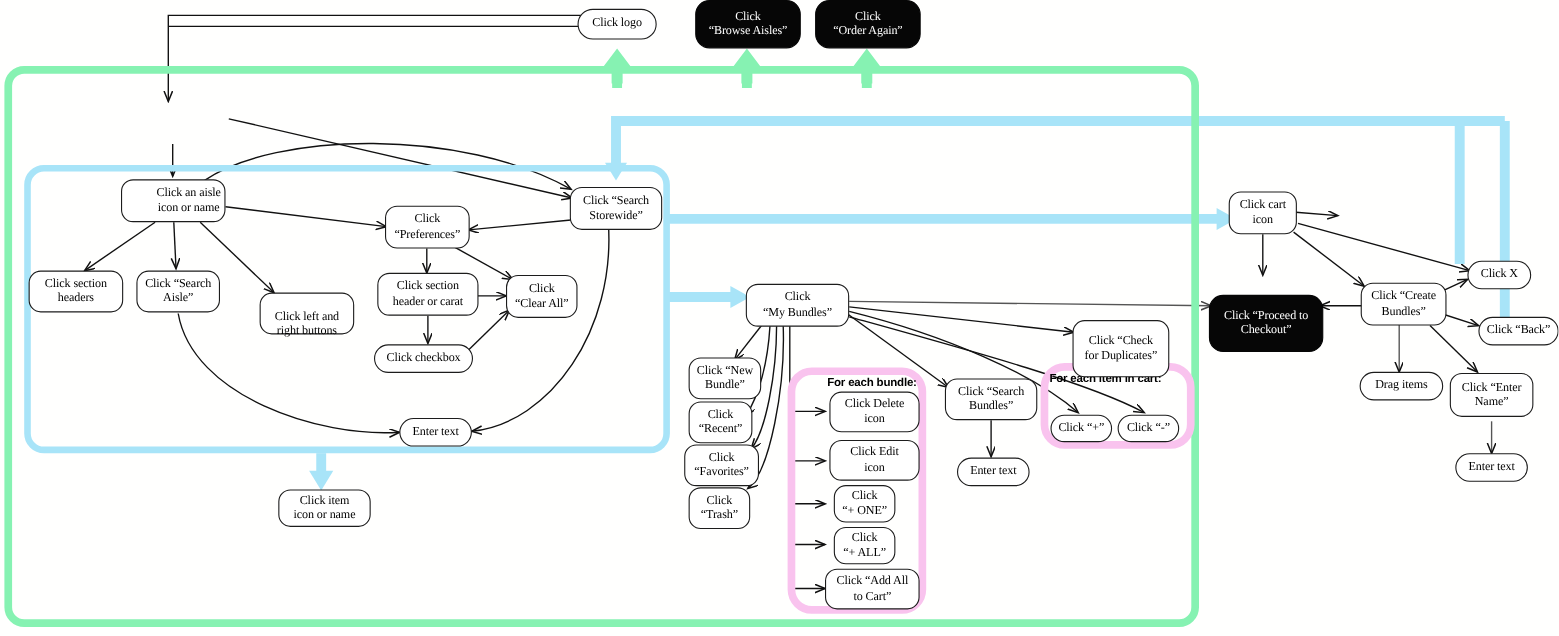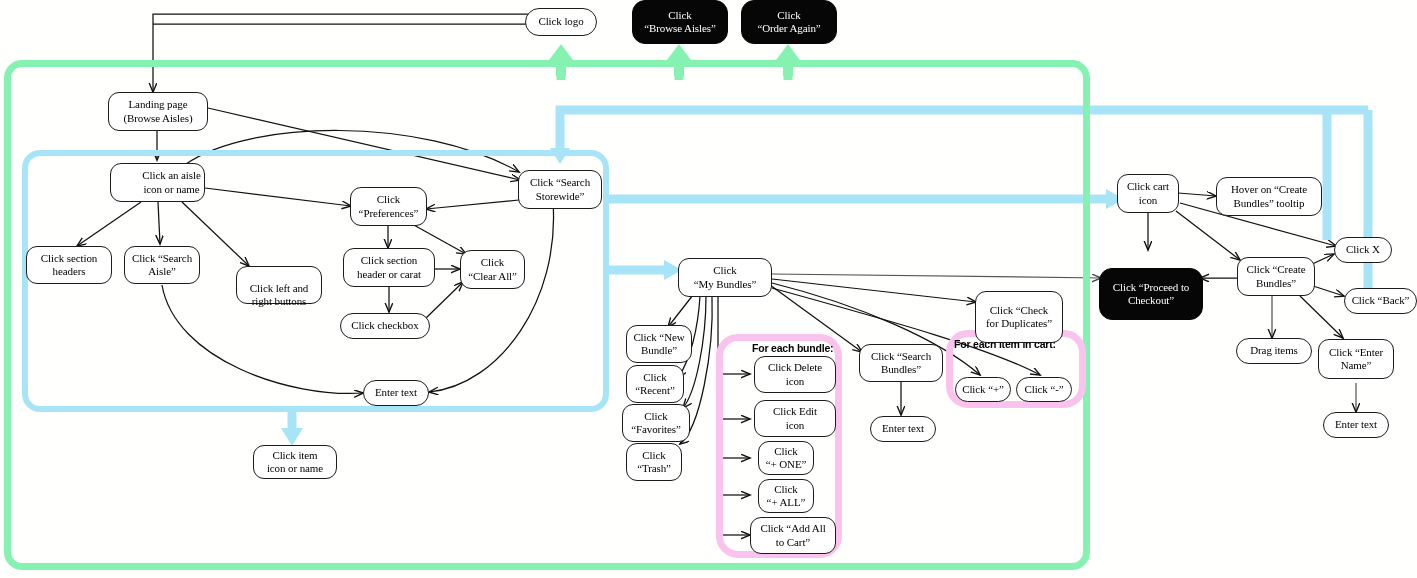--- a/index.html
+++ b/index.html
@@ -156,24 +156,20 @@
   <div class="node dark" style="left:632px;top:0px;width:96px;height:44px;">
       <span style="white-space:pre-line;">Click
 “Browse Aisles”</span>
     </div>
 
   <div class="node dark" style="left:741px;top:0px;width:96px;height:44px;">
       <span style="white-space:pre-line;">Click
 “Order Again”</span>
     </div>
 
-  <div class="node" style="left:108px;top:92px;width:100px;height:39px;">
-      <span style="white-space:pre-line;">Landing page
-(Browse Aisles)</span>
-    </div>
 
   <div class="node" style="left:110px;top:163px;width:95px;height:39px;">
       <span style="white-space:pre-line;margin-left:28px;">Click an aisle
 icon or name</span>
     </div>
 
   <div class="node" style="left:518px;top:170px;width:84px;height:39px;">
       <span style="white-space:pre-line;">Click “Search
 Storewide”</span>
     </div>
@@ -281,24 +277,20 @@
 
   <div class="node pill" style="left:955px;top:377px;width:56px;height:25px;">Click “+”</div>
 
   <div class="node pill" style="left:1016px;top:377px;width:56px;height:25px;">Click “-”</div>
 
   <div class="node" style="left:1117px;top:174px;width:62px;height:39px;">
       <span style="white-space:pre-line;">Click cart
 icon</span>
     </div>
 
-  <div class="node" style="left:1216px;top:177px;width:106px;height:39px;">
-      <span style="white-space:pre-line;">Hover on “Create
-Bundles” tooltip</span>
-    </div>
 
   <div class="node dark" style="left:1099px;top:268px;width:104px;height:52px;">
       <span style="white-space:pre-line;">Click “Proceed to
 Checkout”</span>
     </div>
 
   <div class="node" style="left:1237px;top:257px;width:78px;height:39px;">
       <span style="white-space:pre-line;">Click “Create
 Bundles”</span>
     </div>

